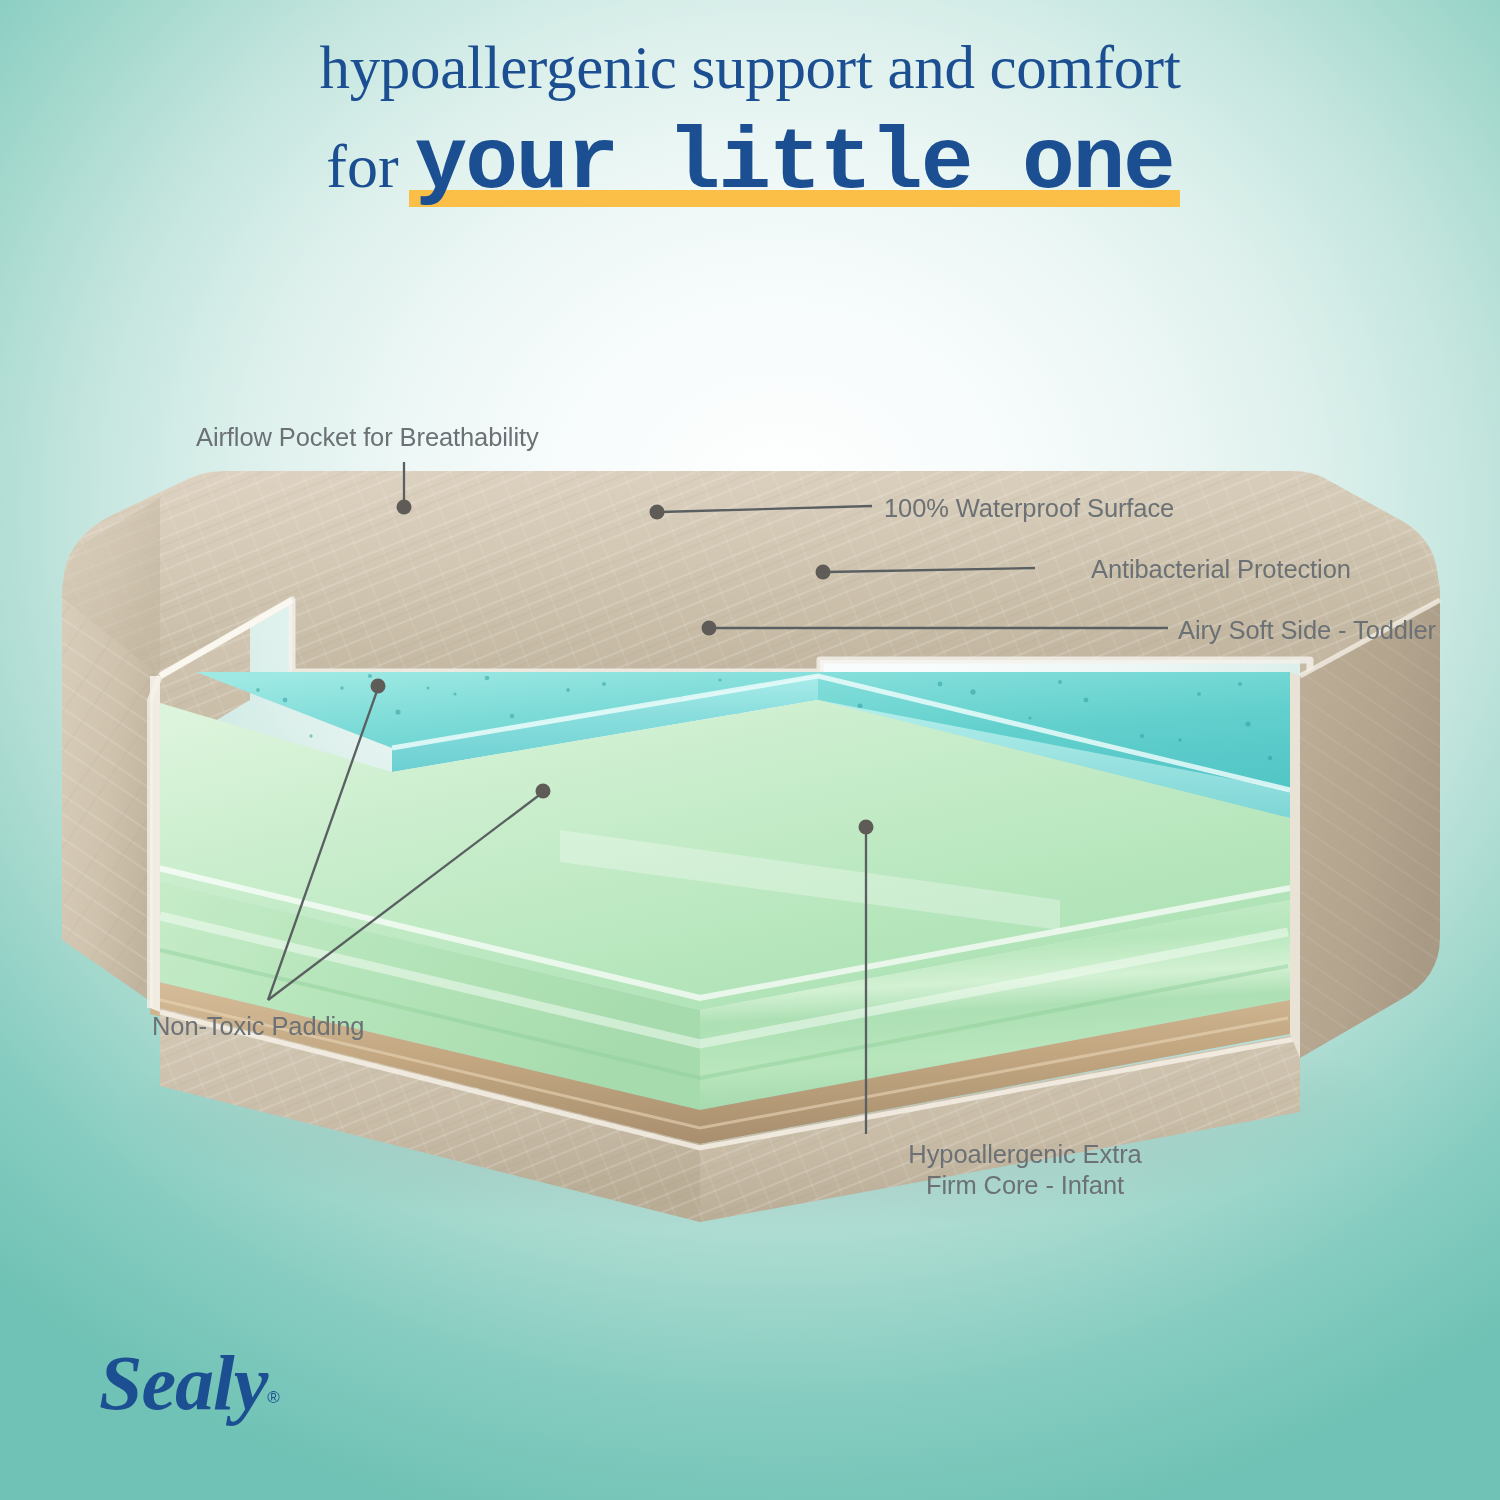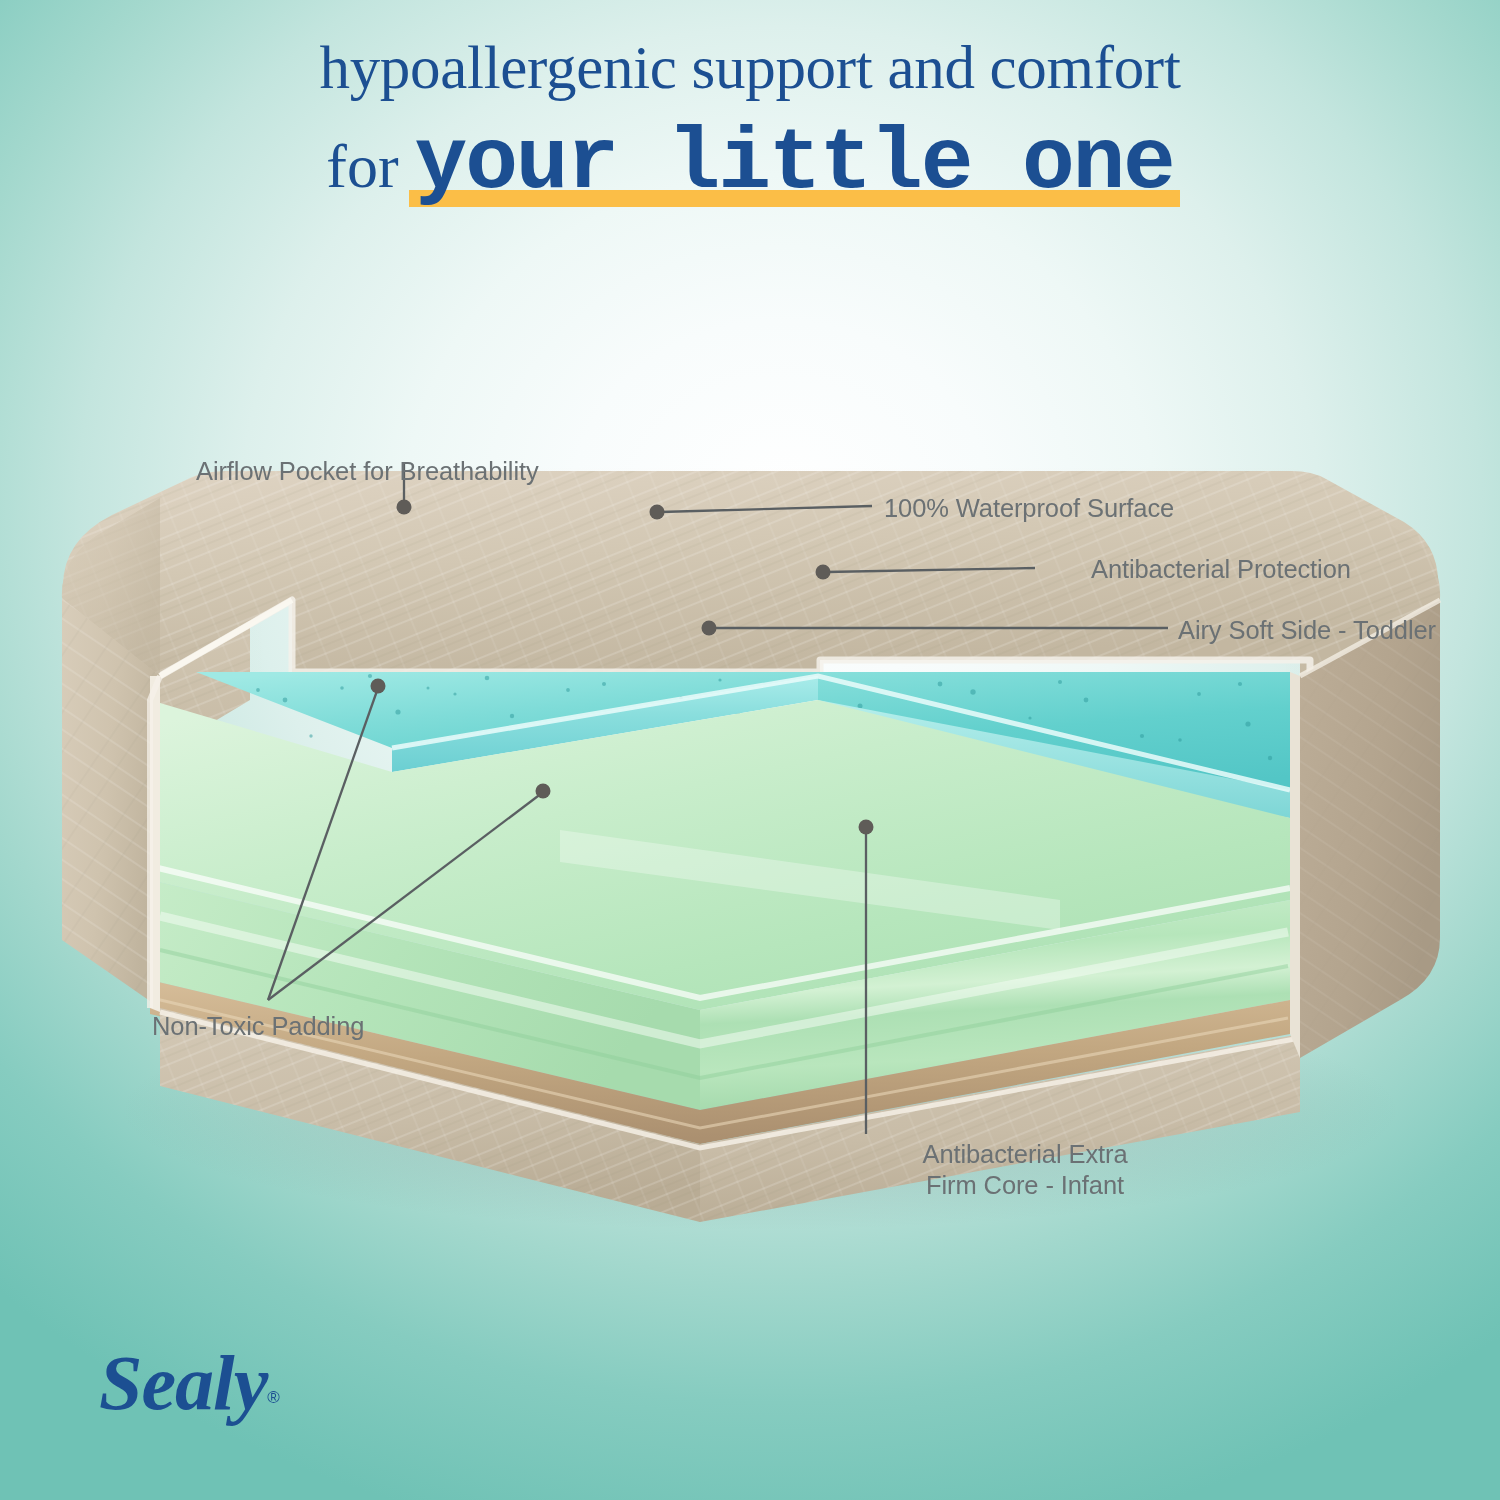--- a/index.html
+++ b/index.html
@@ -102,21 +102,21 @@
     color: #6b7174;
     font-family: "Liberation Sans", sans-serif;
     font-size: 25.5px;
     line-height: 1.22;
     letter-spacing: -0.1px;
     white-space: nowrap;
     z-index: 30;
   }
   .callout.two-line { white-space: normal; text-align: center; }
 
-  #label-airflow   { left: 196px; top: 422px; margin-top: 34px; }
+  #label-airflow   { left: 196px; top: 422px; }
   #label-waterproof{ left: 884px; top: 493px; }
   #label-antibac   { left: 1045px; top: 554px; margin-left: 46px; }
   #label-airy      { left: 1178px; top: 615px; text-align: right; }
   #label-nontoxic  { left: 152px; top: 1011px; }
   #label-core      { left: 880px; top: 1139px; width: 290px; }
 
   
   #sealy-logo {
     position: absolute;
     left: 54px;
@@ -504,21 +504,21 @@
 
   <div class="callout" id="label-waterproof">100% Waterproof Surface</div>
 
   <div class="callout" id="label-antibac">Antibacterial Protection</div>
 
   <div class="callout" id="label-airy">Airy Soft Side - Toddler</div>
 
   <div class="callout" id="label-nontoxic">Non-Toxic Padding</div>
 
   <div class="callout two-line" id="label-core">
-    <div>Antibacterial Extra</div>
+    <div>Hypoallergenic Extra</div>
     <div>Firm Core - Infant</div>
   </div>
 
   <div id="sealy-logo">
     <span class="sealy-word">Sealy</span><span class="sealy-reg">®</span>
   </div>
 
 </div>
 
 </body></html>

